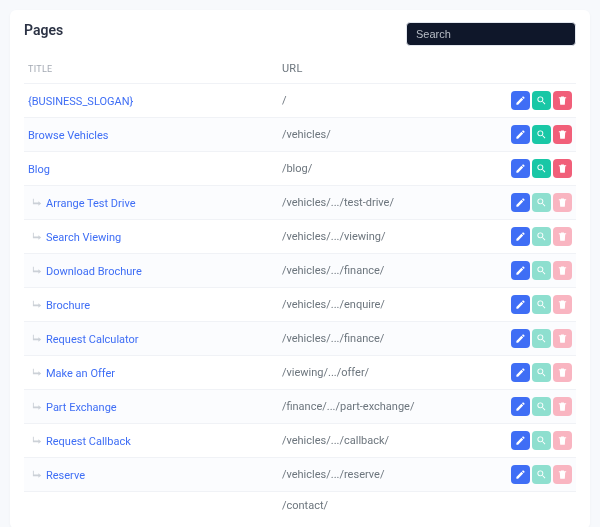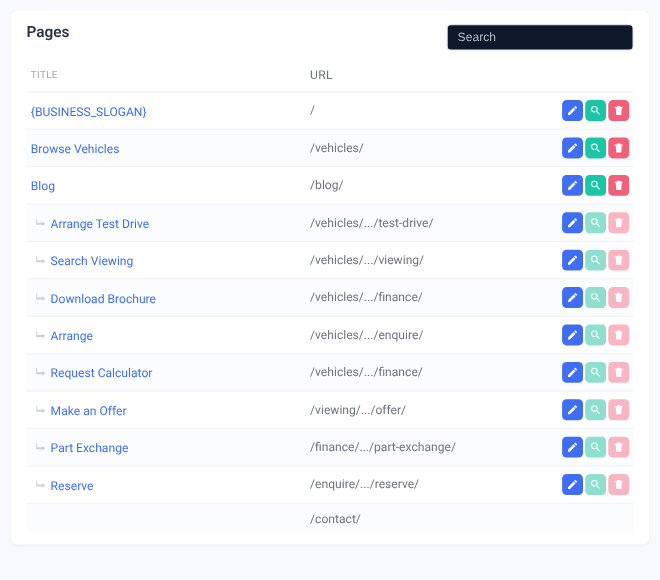--- a/index.html
+++ b/index.html
@@ -150,21 +150,21 @@
               </svg>
             </span><span class="btn btn-delete muted">
               <svg viewBox="0 0 24 24">
                 <path d="M6 7h12l-1 14H7L6 7zm3-4h6l1 2h4v2H4V5h4l1-2z"></path>
               </svg>
             </span></td>
         </tr>
         <tr>
           <td class="col-title"><span class="indent-icon"><svg viewBox="0 0 24 24">
                 <path fill="currentColor" d="M4 4v8h10v-3l6 5-6 5v-3H2V4z" opacity=".7"></path>
-              </svg></span><a class="title-link" href="#">Arrange</a></td>
+              </svg></span><a class="title-link" href="#">Brochure</a></td>
           <td class="col-url">/vehicles/.../enquire/</td>
           <td class="col-actions"><span class="btn btn-edit">
               <svg viewBox="0 0 24 24">
                 <path d="M3 17.25V21h3.75L17.81 9.94l-3.75-3.75L3 17.25zM20.71 7.04a1 1 0 0 0 0-1.41l-2.34-2.34a1 1 0 0 0-1.41 0l-1.83 1.83 3.75 3.75 1.83-1.83z"></path>
               </svg>
             </span><span class="btn btn-view muted">
               <svg viewBox="0 0 24 24">
                 <path d="M15.5 14h-.79l-.28-.27A6.471 6.471 0 0 0 16 9.5 6.5 6.5 0 1 0 9.5 16c1.61 0 3.09-.59 4.23-1.57l.27.28v.79l5 4.99L20.49 19l-4.99-5zM9.5 14A4.5 4.5 0 1 1 14 9.5 4.5 4.5 0 0 1 9.5 14z"></path>
               </svg>
             </span><span class="btn btn-delete muted">
@@ -226,22 +226,41 @@
               </svg>
             </span><span class="btn btn-delete muted">
               <svg viewBox="0 0 24 24">
                 <path d="M6 7h12l-1 14H7L6 7zm3-4h6l1 2h4v2H4V5h4l1-2z"></path>
               </svg>
             </span></td>
         </tr>
         <tr>
           <td class="col-title"><span class="indent-icon"><svg viewBox="0 0 24 24">
                 <path fill="currentColor" d="M4 4v8h10v-3l6 5-6 5v-3H2V4z" opacity=".7"></path>
+              </svg></span><a class="title-link" href="#">Request Callback</a></td>
+          <td class="col-url">/vehicles/.../callback/</td>
+          <td class="col-actions"><span class="btn btn-edit">
+              <svg viewBox="0 0 24 24">
+                <path d="M3 17.25V21h3.75L17.81 9.94l-3.75-3.75L3 17.25zM20.71 7.04a1 1 0 0 0 0-1.41l-2.34-2.34a1 1 0 0 0-1.41 0l-1.83 1.83 3.75 3.75 1.83-1.83z"></path>
+              </svg>
+            </span><span class="btn btn-view muted">
+              <svg viewBox="0 0 24 24">
+                <path d="M15.5 14h-.79l-.28-.27A6.471 6.471 0 0 0 16 9.5 6.5 6.5 0 1 0 9.5 16c1.61 0 3.09-.59 4.23-1.57l.27.28v.79l5 4.99L20.49 19l-4.99-5zM9.5 14A4.5 4.5 0 1 1 14 9.5 4.5 4.5 0 0 1 9.5 14z"></path>
+              </svg>
+            </span><span class="btn btn-delete muted">
+              <svg viewBox="0 0 24 24">
+                <path d="M6 7h12l-1 14H7L6 7zm3-4h6l1 2h4v2H4V5h4l1-2z"></path>
+              </svg>
+            </span></td>
+        </tr>
+        <tr>
+          <td class="col-title"><span class="indent-icon"><svg viewBox="0 0 24 24">
+                <path fill="currentColor" d="M4 4v8h10v-3l6 5-6 5v-3H2V4z" opacity=".7"></path>
               </svg></span><a class="title-link" href="#">Reserve</a></td>
-          <td class="col-url">/enquire/.../reserve/</td>
+          <td class="col-url">/vehicles/.../reserve/</td>
           <td class="col-actions"><span class="btn btn-edit">
               <svg viewBox="0 0 24 24">
                 <path d="M3 17.25V21h3.75L17.81 9.94l-3.75-3.75L3 17.25zM20.71 7.04a1 1 0 0 0 0-1.41l-2.34-2.34a1 1 0 0 0-1.41 0l-1.83 1.83 3.75 3.75 1.83-1.83z"></path>
               </svg>
             </span><span class="btn btn-view muted">
               <svg viewBox="0 0 24 24">
                 <path d="M15.5 14h-.79l-.28-.27A6.471 6.471 0 0 0 16 9.5 6.5 6.5 0 1 0 9.5 16c1.61 0 3.09-.59 4.23-1.57l.27.28v.79l5 4.99L20.49 19l-4.99-5zM9.5 14A4.5 4.5 0 1 1 14 9.5 4.5 4.5 0 0 1 9.5 14z"></path>
               </svg>
             </span><span class="btn btn-delete muted">
               <svg viewBox="0 0 24 24">

